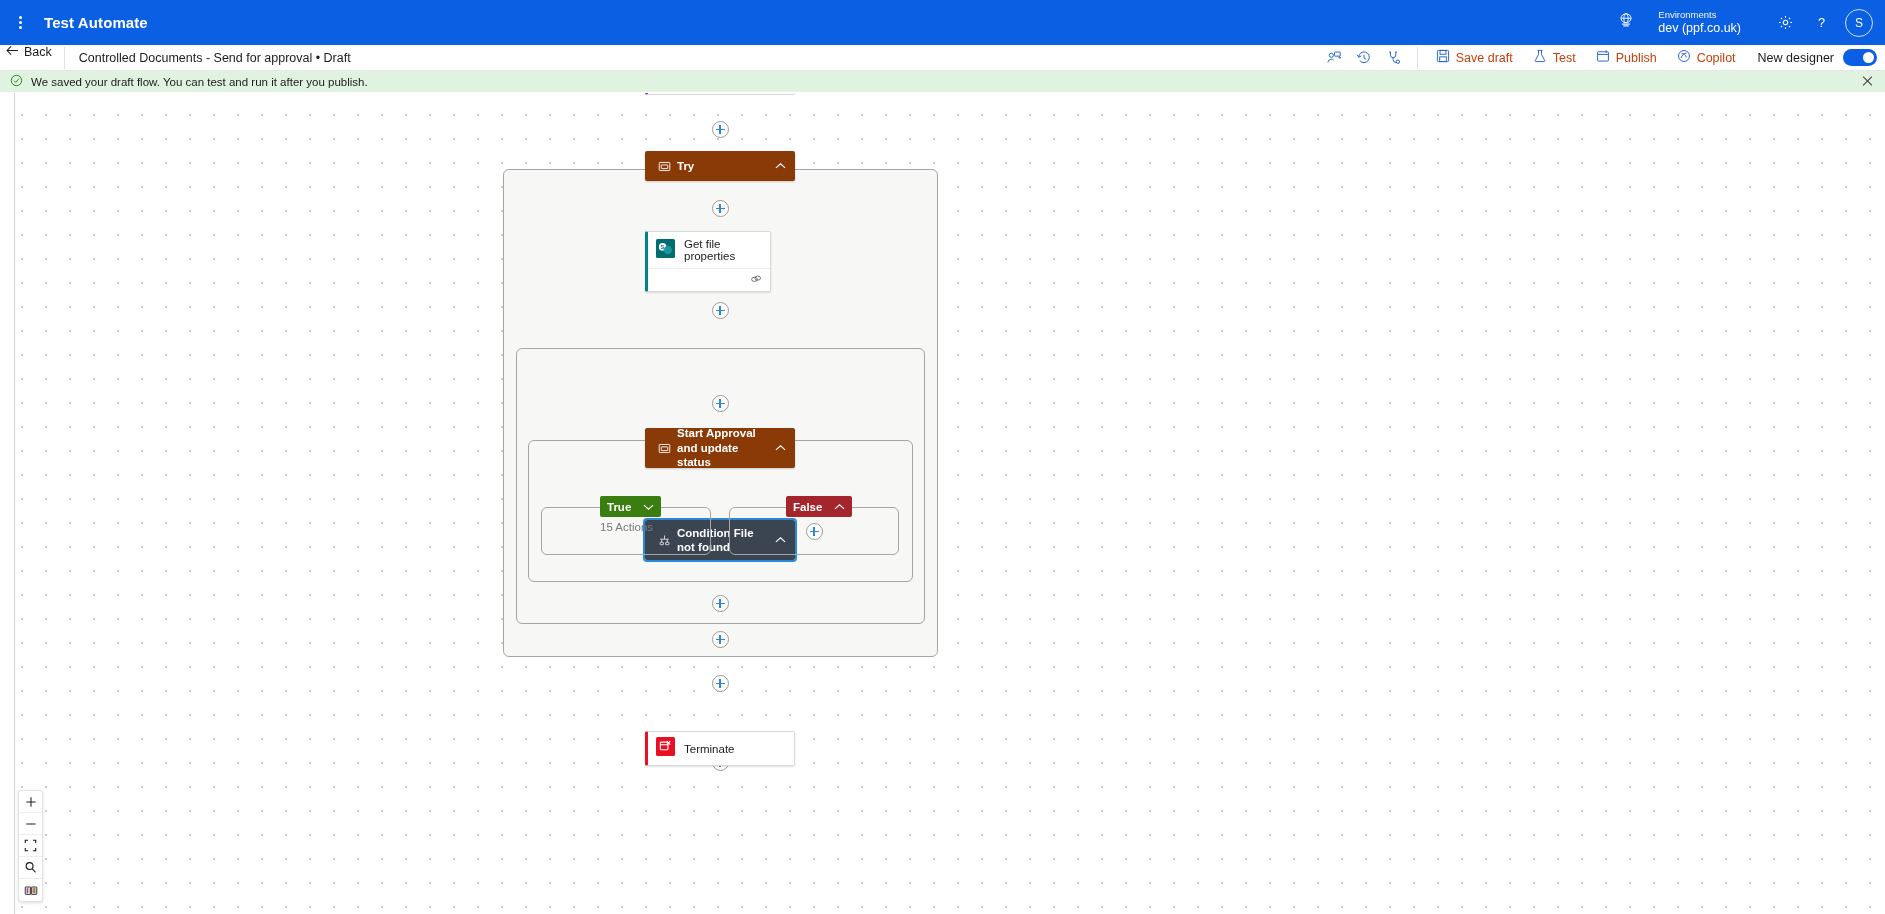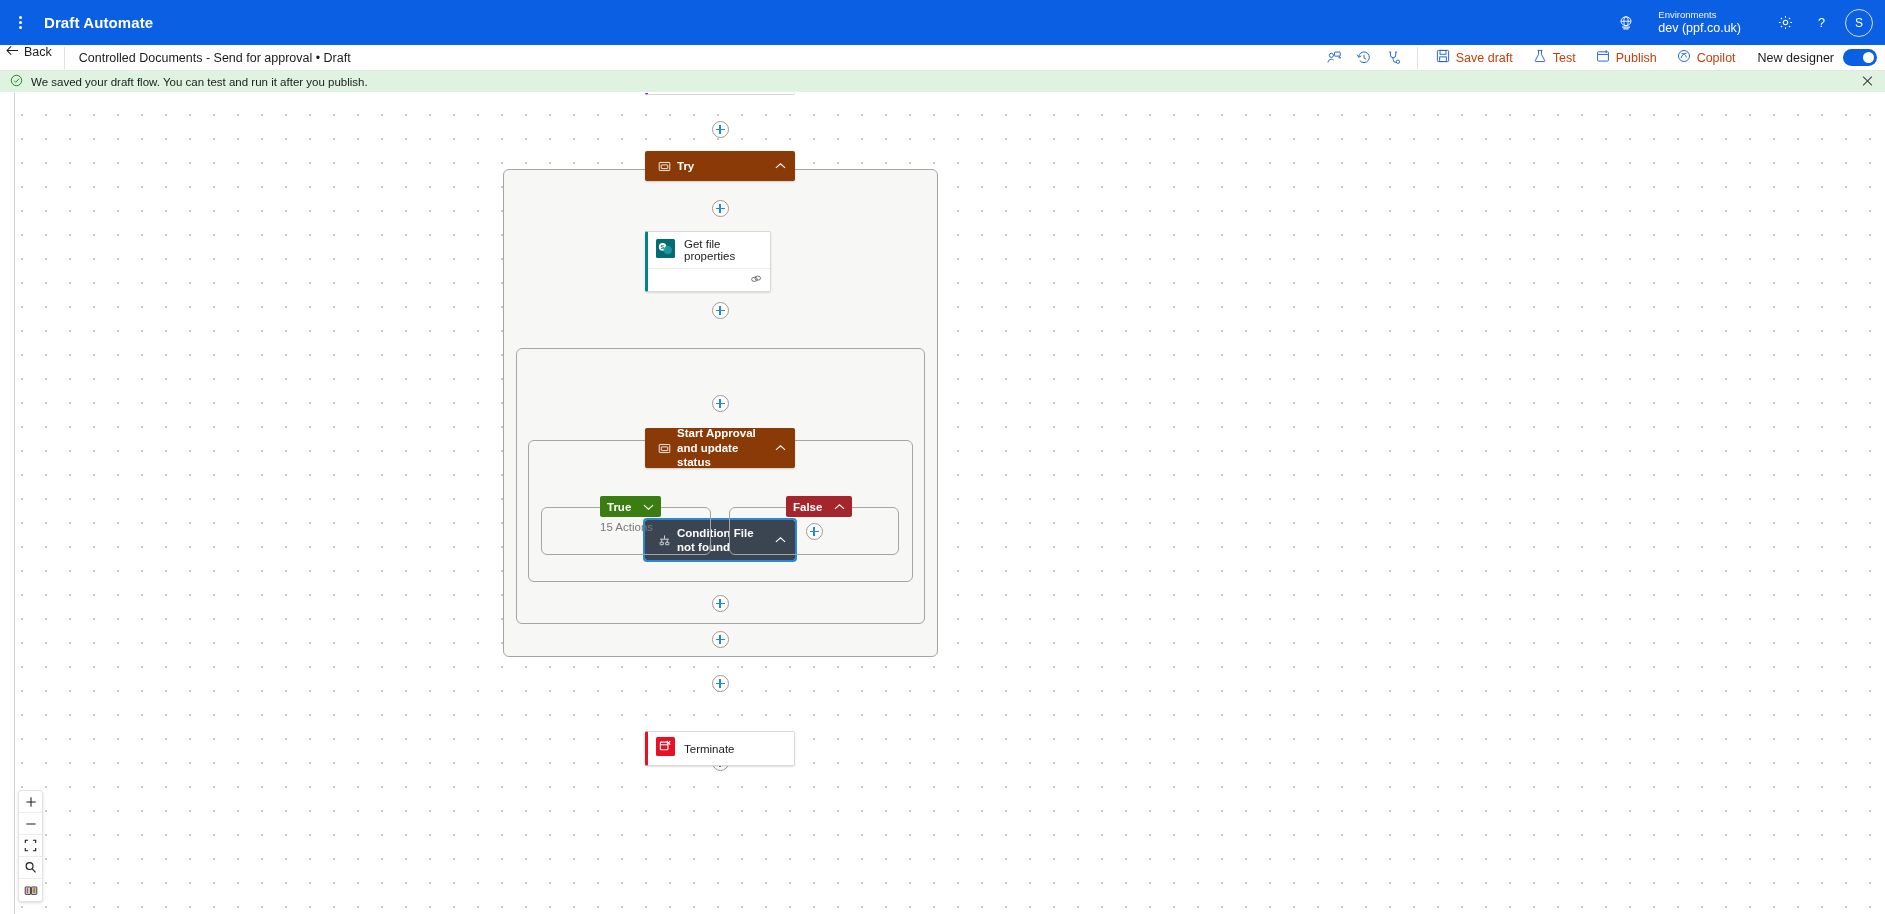--- a/index.html
+++ b/index.html
@@ -24,21 +24,21 @@
     position: absolute; left: 528px; top: 9px; width: 350px; height: 27px;
     background: #fff; display: flex; align-items: center; padding: 0 10px; border-radius: 2px;
   }
   .searchwrap svg { flex: 0 0 auto; }
   .searchinput {
     border: none; outline: none; font-size: 12.5px; color: #1b1b1b;
     font-family: "Liberation Sans", sans-serif; margin-left: 8px; width: 100%; background: transparent;
   }
   .searchinput::placeholder { color: #676767; }
   .brand-right { margin-left: auto; display: flex; align-items: center; height: 45px; padding-right: 12px; }
-  .envbox { display: flex; align-items: flex-end; gap: 24px; color: #fff; cursor: pointer; margin-right: 26px; }
+  .envbox { display: flex; align-items: center; gap: 24px; color: #fff; cursor: pointer; margin-right: 26px; }
   .envtext { line-height: 1.15; }
   .envtext .lbl { font-size: 9.5px; opacity: .95; display: block; }
   .envtext .val { font-size: 12.5px; display: block; }
   .iconbtn-top { width: 36px; height: 45px; display: flex; align-items: center; justify-content: center; cursor: pointer; }
   .avatar {
     width: 28px; height: 28px; border-radius: 50%; border: 1.4px solid #cfe0fb;
     color: #fff; font-size: 12px; display: flex; align-items: center; justify-content: center;
     cursor: pointer; margin-left: 6px;
   }
 
@@ -137,21 +137,21 @@
 </style>
 </head>
 <body>
 
 <div class="brandbar">
   <div class="waffle">
     <i></i>
       <i></i>
       <i></i>
   </div>
-  <div class="brandname">Draft Automate</div>
+  <div class="brandname">Test Automate</div>
 
 
   <div class="brand-right">
     <div class="envbox">
       <span>
         <svg width="16" height="16" viewBox="0 0 18 18">
           <ellipse cx="9" cy="7" rx="5.6" ry="5" fill="none" stroke="#fff" stroke-width="1.1"></ellipse>
           <line x1="3.4" y1="7" x2="14.6" y2="7" stroke="#fff" stroke-width="1"></line>
           <ellipse cx="9" cy="7" rx="2.4" ry="5" fill="none" stroke="#fff" stroke-width="1"></ellipse>
           <line x1="4.5" y1="13.6" x2="13.5" y2="13.6" stroke="#fff" stroke-width="1.3"></line>

